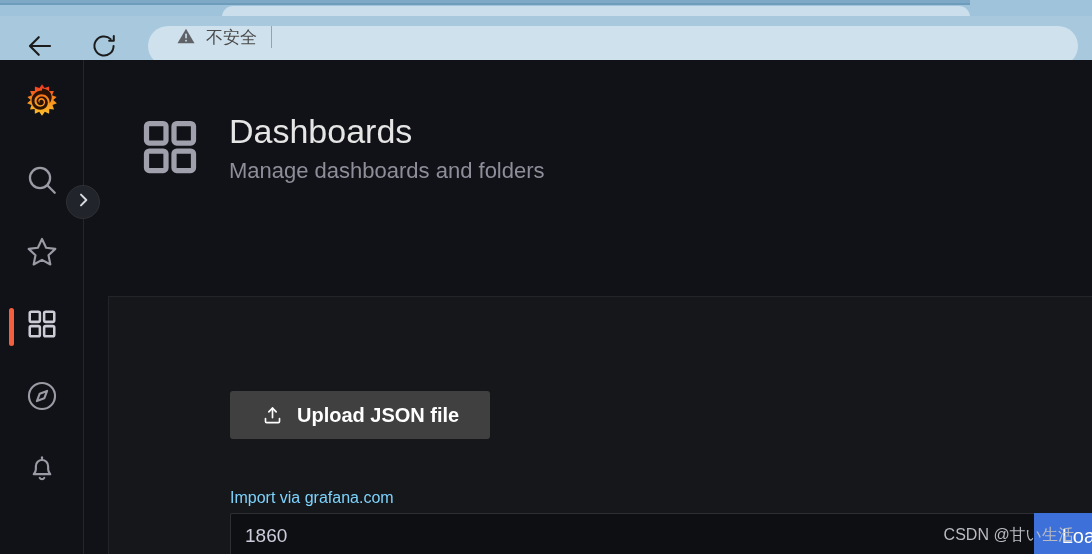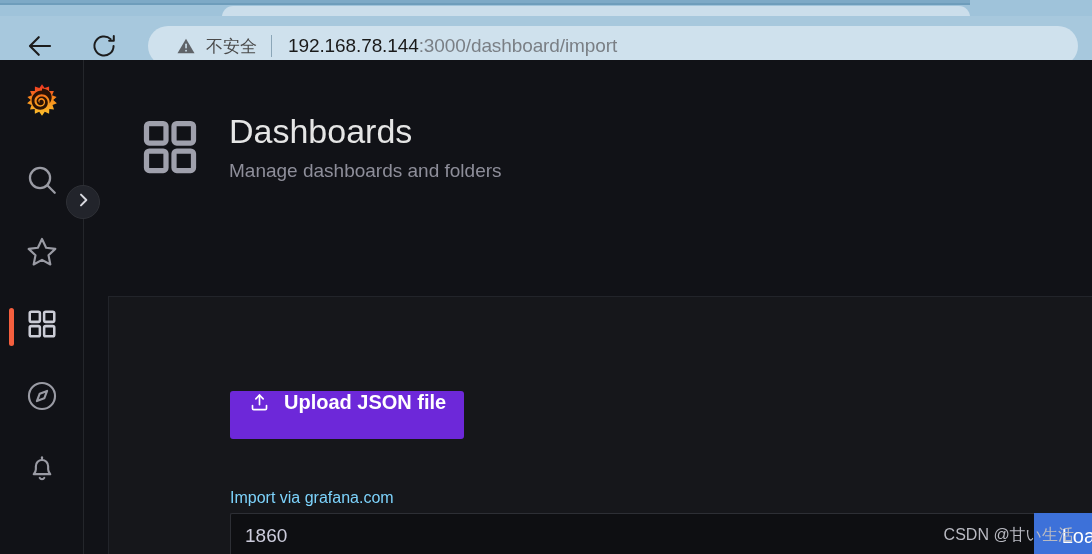--- a/index.html
+++ b/index.html
@@ -86,21 +86,21 @@
   .nav-btn svg { display: block; }
 
   .omnibox {
     position: absolute;
     left: 148px; top: 10px;
     width: 930px;
     height: 40px;
     background: #cfe1ed;
     border-radius: 20px;
     display: flex;
-    align-items: center;
+    align-items: flex-start;
     cursor: text;
   }
   .warn-icon {
     margin-left: 28px;
     width: 20px;
     height: 20px;
     display: flex;
     align-items: center;
     justify-content: center;
   }
@@ -208,21 +208,21 @@
   }
   .header-text { margin-left: 28px; }
   .page-title {
     font-size: 34px;
     font-weight: 400;
     color: #e5e5e5;
     line-height: 42px;
   }
   .page-subtitle {
     margin-top: 8px;
-    font-size: 19px;
+    font-size: 22px;
     color: #8e8e9a;
     line-height: 22px;
   }
 
   .tabs {
     position: absolute;
     left: 57px; top: 243px;
     display: flex;
     align-items: center;
     height: 46px;
@@ -256,25 +256,26 @@
     background: #16171b;
     border: 1px solid #22242a;
     border-bottom: none;
     border-right: none;
   }
 
   .upload-btn {
     position: absolute;
     left: 121px; top: 94px;
     height: 48px;
-    background: #6d28d9;
+    background: #404040;
     border: none;
     border-radius: 3px;
     display: flex;
-    padding: 0 18px;
+    align-items: center;
+    padding: 0 31px;
     cursor: pointer;
   }
   .upload-icon {
     width: 22px;
     height: 22px;
     display: flex;
     align-items: center;
     justify-content: center;
     margin-right: 14px;
   }
@@ -371,21 +372,20 @@
       <div class="omnibox">
         <span class="warn-icon">
           <svg width="20" height="20" viewBox="0 0 24 24">
             <path d="M12 3.2 L22.2 20.6 L1.8 20.6 Z" fill="#5f6368"></path>
             <rect x="11.1" y="9" width="1.9" height="6" rx="0.9" fill="#cfe1ed"></rect>
             <circle cx="12.05" cy="17.6" r="1.1" fill="#cfe1ed"></circle>
           </svg>
         </span>
         <span class="insecure-label">不安全</span>
         <span class="omni-divider"></span>
-        <span class="url-text"><span class="url-host">192.168.78.144</span><span>:3000/dashboard/import</span></span>
       </div>
 
     </div>
   </div>
 
   <div class="grafana">
 
     <nav class="sidebar">
 
       <div class="side-item side-logo">

